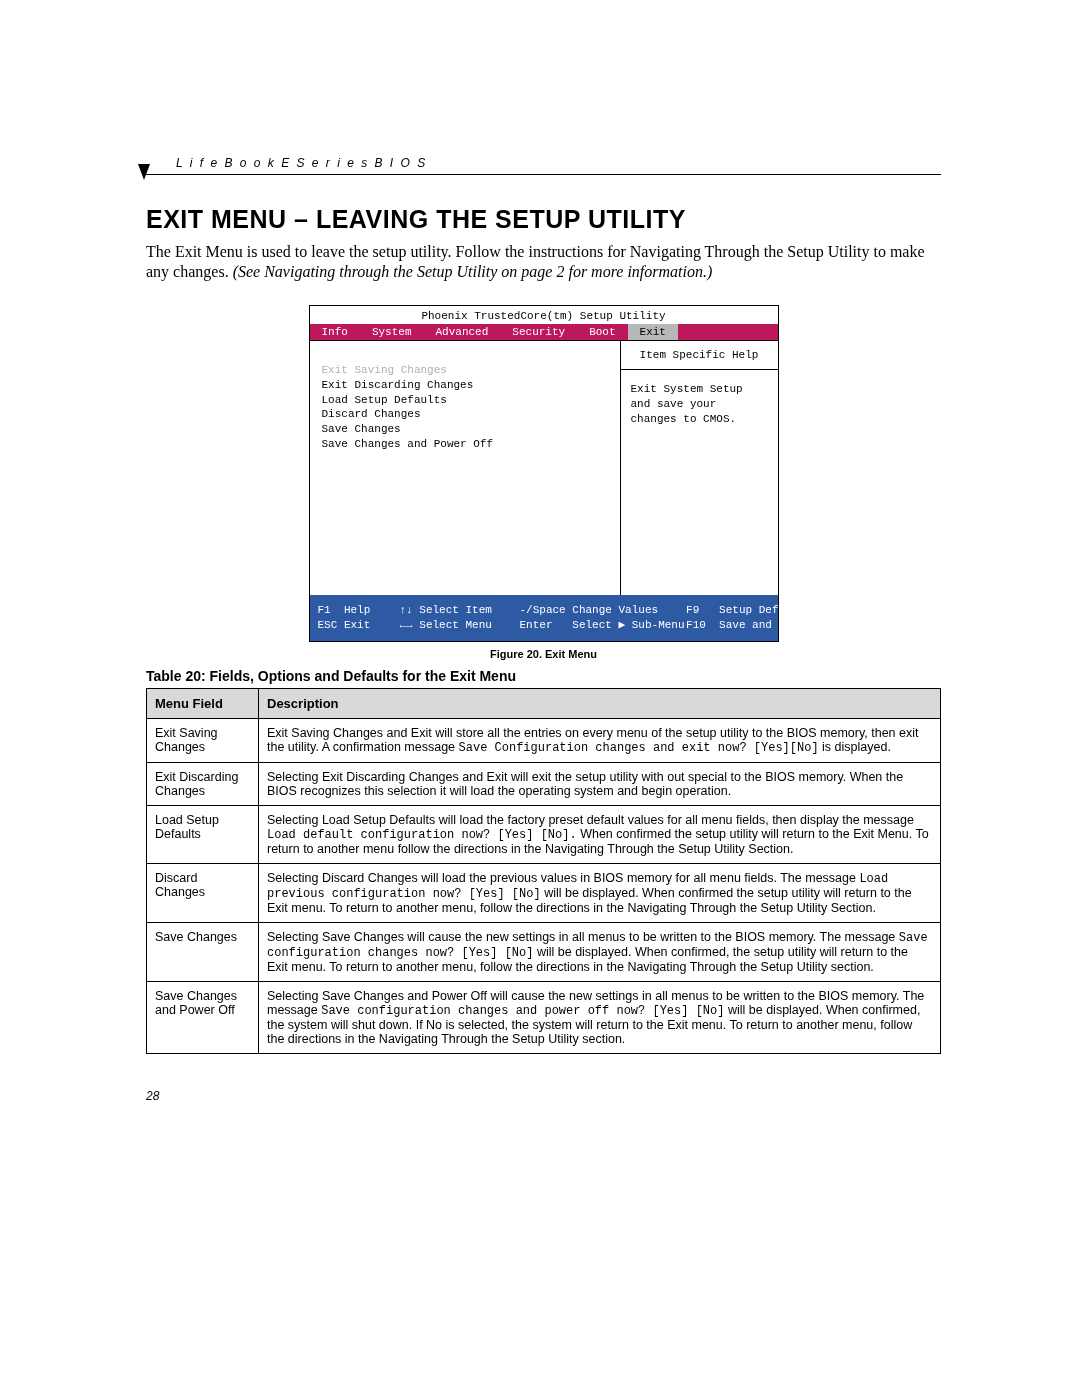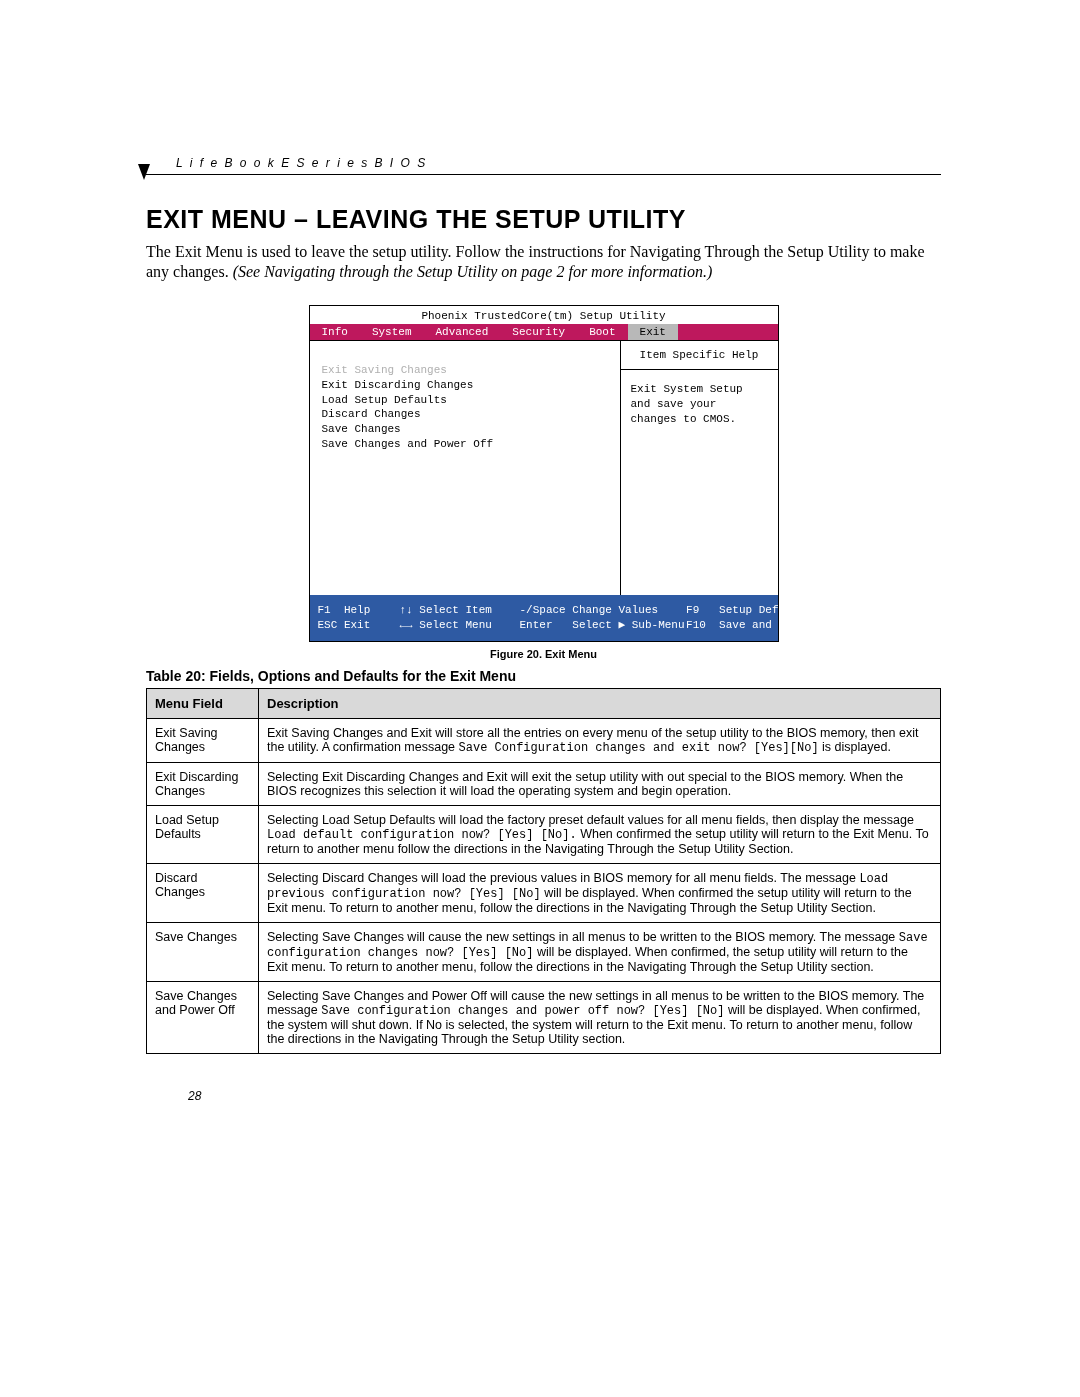--- a/index.html
+++ b/index.html
@@ -156,21 +156,20 @@
     font-family:'Courier New',monospace;
     font-size:12px;
   }
   .page-num{
     position:absolute;
     left:146px;
     bottom:294px;
     font-family:Arial,Helvetica,sans-serif;
     font-style:italic;
     font-size:12px;
-    margin-left:42px;
   }
 </style>
 </head>
 <body>
 
 <div class="page">
   <div class="content">
     <div class="running-head">
       <div class="tab-shape"></div>
       <div class="running-text">L i f e B o o k   E   S e r i e s   B I O S</div>

